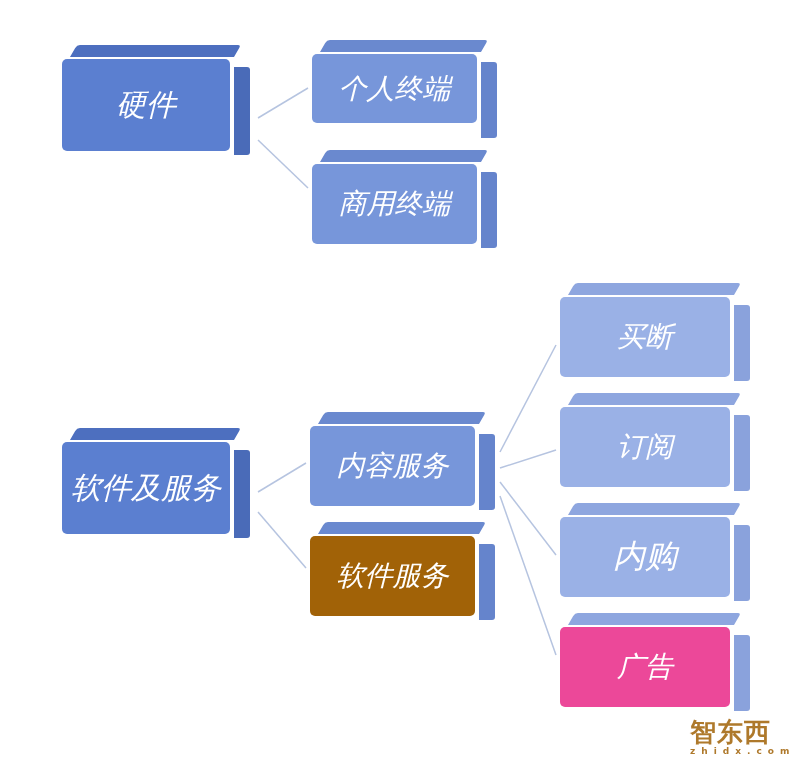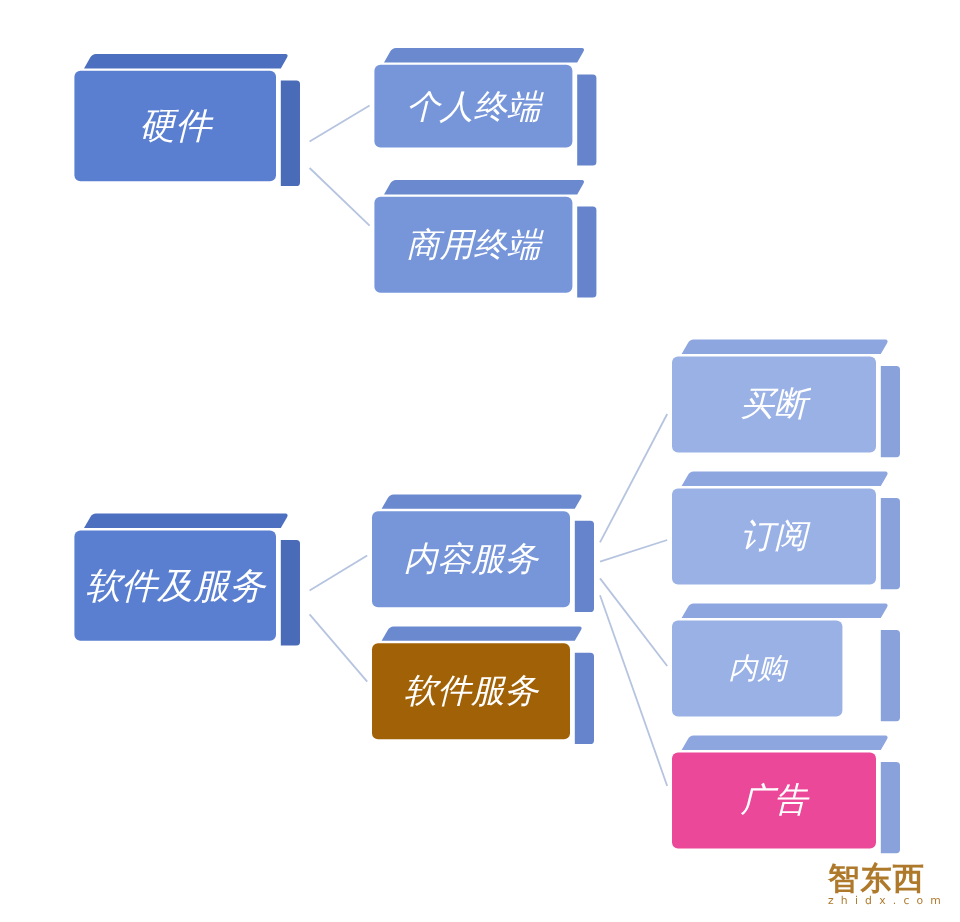--- a/index.html
+++ b/index.html
@@ -7,21 +7,21 @@
          font-family:"DejaVu Sans", sans-serif; }
   .blk { position:absolute; }
   .blk .top { position:absolute; left:8px; top:0; height:12px; transform:skewX(-30deg);
               transform-origin:bottom left; border-radius:3px 3px 0 0; }
   .blk .face { position:absolute; left:0; top:14px; border-radius:5px;
                display:flex; align-items:center; justify-content:center; color:#ffffff;font-style:italic; }
   .blk .side { position:absolute; top:22px; width:16px; border-radius:0 3px 3px 0; }
   svg.lines { position:absolute; left:0; top:0; }
   .wm { position:absolute; left:690px; top:715px; color:#a16207; font-size:26px; font-weight:bold;
         letter-spacing:1px; opacity:0.85; }
-  .wm small { display:block; font-size:9px; letter-spacing:6px; font-weight:normal; margin-top:-4px; text-align:right; }
+  .wm small { display:block; font-size:9px; letter-spacing:6px; font-weight:bold; margin-top:-4px; text-align:right; }
 </style>
 </head>
 <body>
 
 <svg class="lines" width="800" height="768">
   <g stroke="#b6c4e0" stroke-width="1.5" fill="none">
     <line x1="258" y1="118" x2="308" y2="88"></line>
     <line x1="258" y1="140" x2="308" y2="188"></line>
     <line x1="258" y1="492" x2="306" y2="463"></line>
     <line x1="258" y1="512" x2="306" y2="568"></line>
@@ -84,21 +84,21 @@
     </div>
     <div class="blk" style="left: 560px; top: 393px;">
       <div class="top" style="width:166px;background:#8ea6df"></div>
       <div class="face" style="width:170px;height:80px;background:#9ab1e6;font-size:28px">
         <span>订阅</span>
       </div>
       <div class="side" style="left:174px;height:76px;background:#8aa2dc"></div>
     </div>
     <div class="blk" style="left: 560px; top: 503px;">
       <div class="top" style="width:166px;background:#8ea6df"></div>
-      <div class="face" style="width:142px;height:80px;background:#9ab1e6;font-size:24px">
+      <div class="face" style="width:170px;height:80px;background:#9ab1e6;font-size:32px">
         <span>内购</span>
       </div>
       <div class="side" style="left:174px;height:76px;background:#8aa2dc"></div>
     </div>
     <div class="blk" style="left: 560px; top: 613px;">
       <div class="top" style="width:166px;background:#8ea6df"></div>
       <div class="face" style="width:170px;height:80px;background:#ec4899;font-size:28px">
         <span>广告</span>
       </div>
       <div class="side" style="left:174px;height:76px;background:#8aa2dc"></div>

